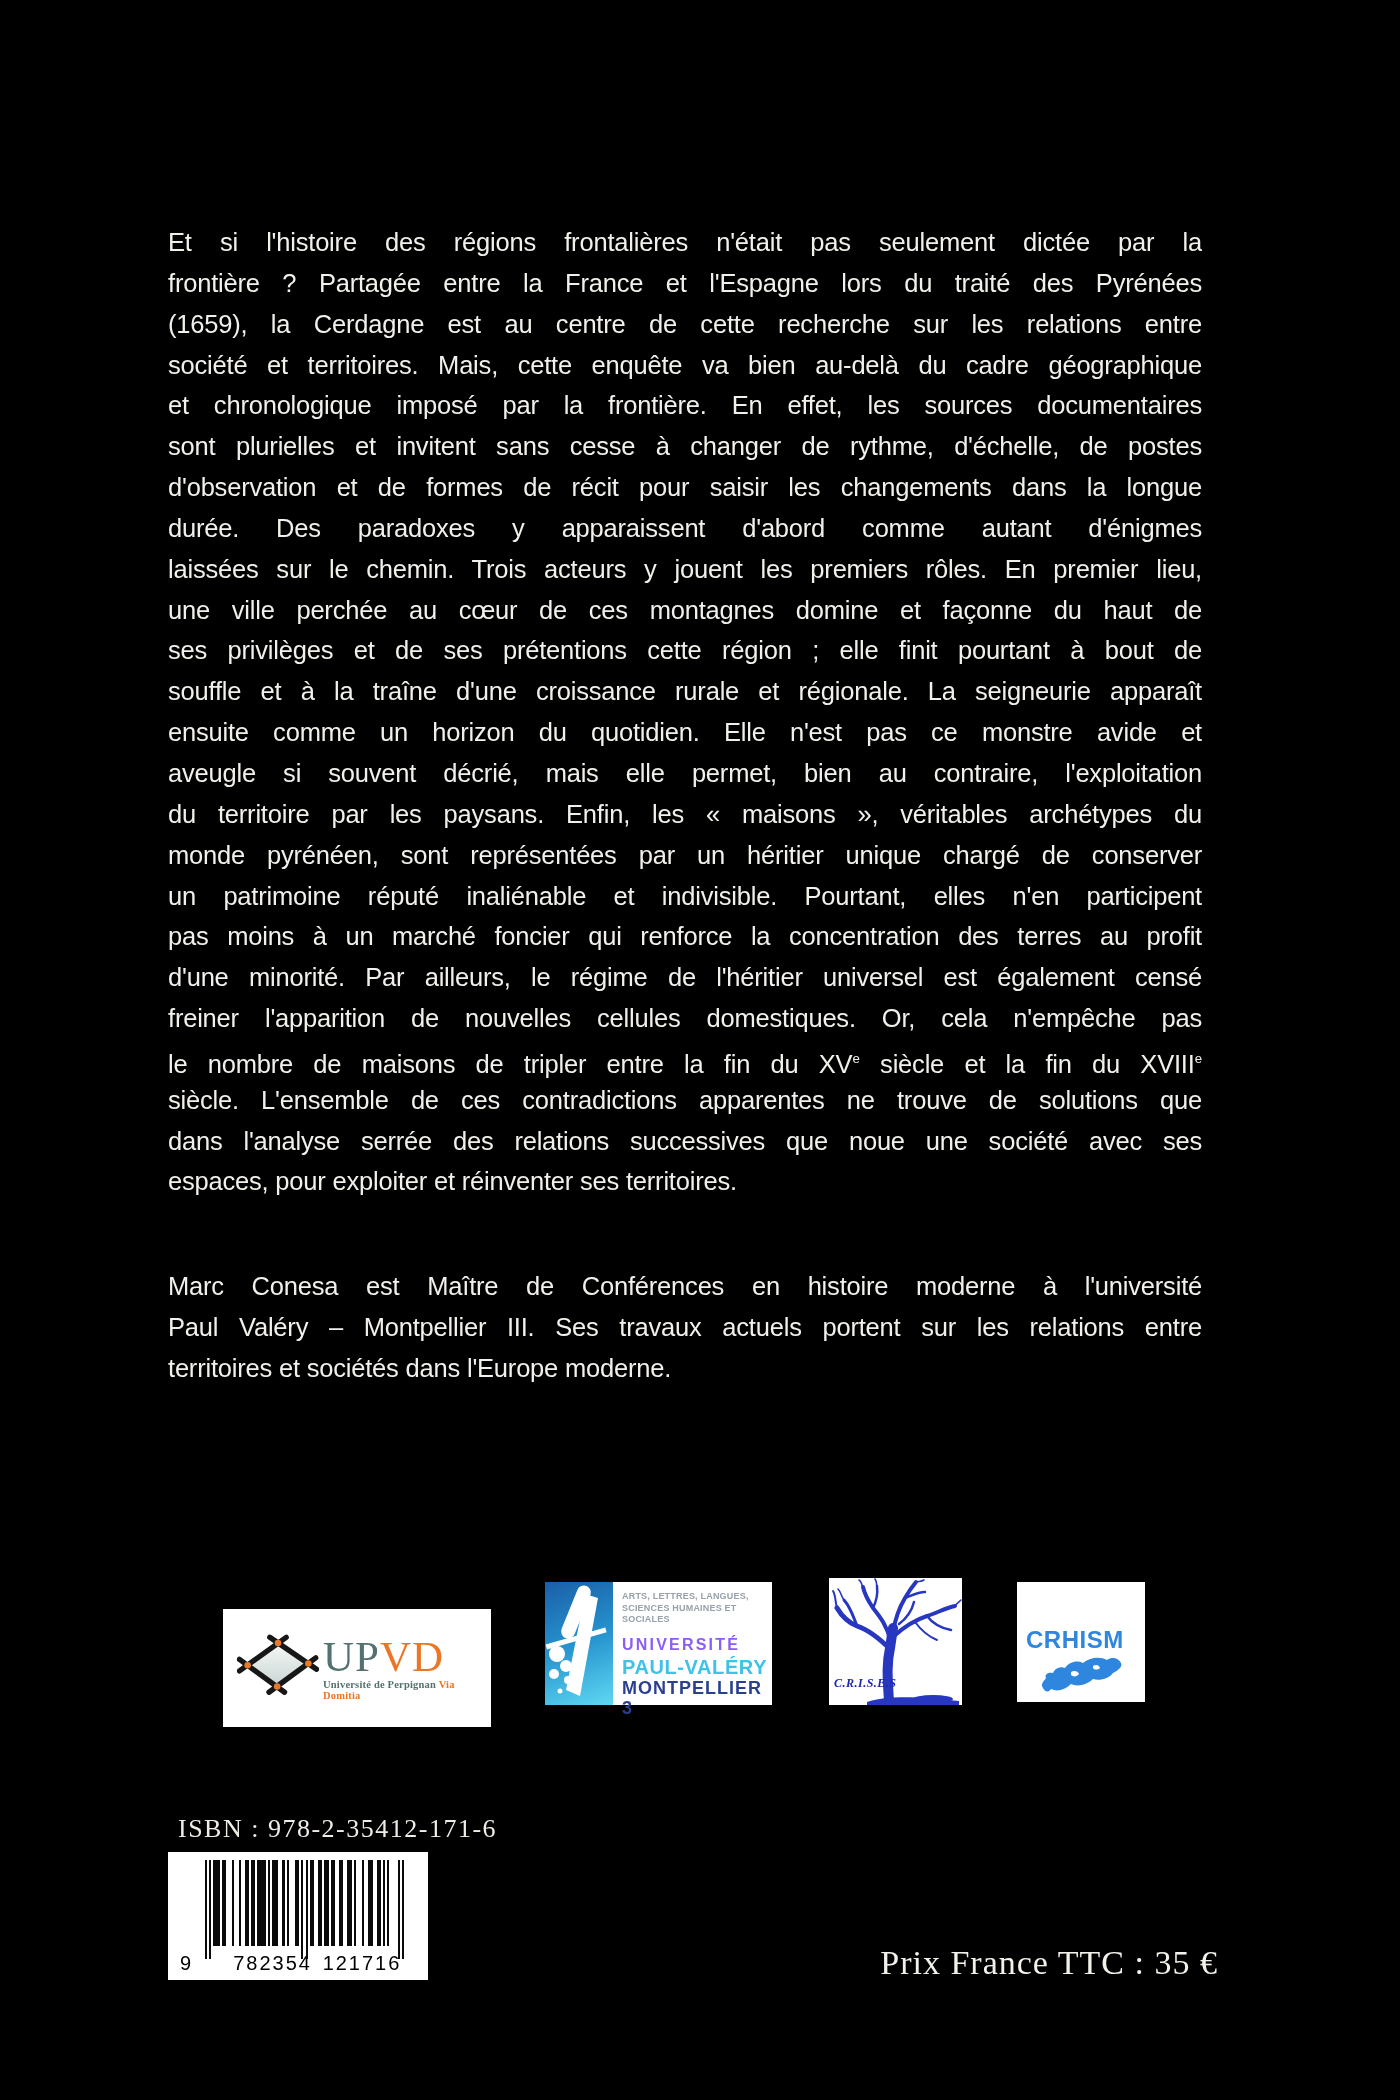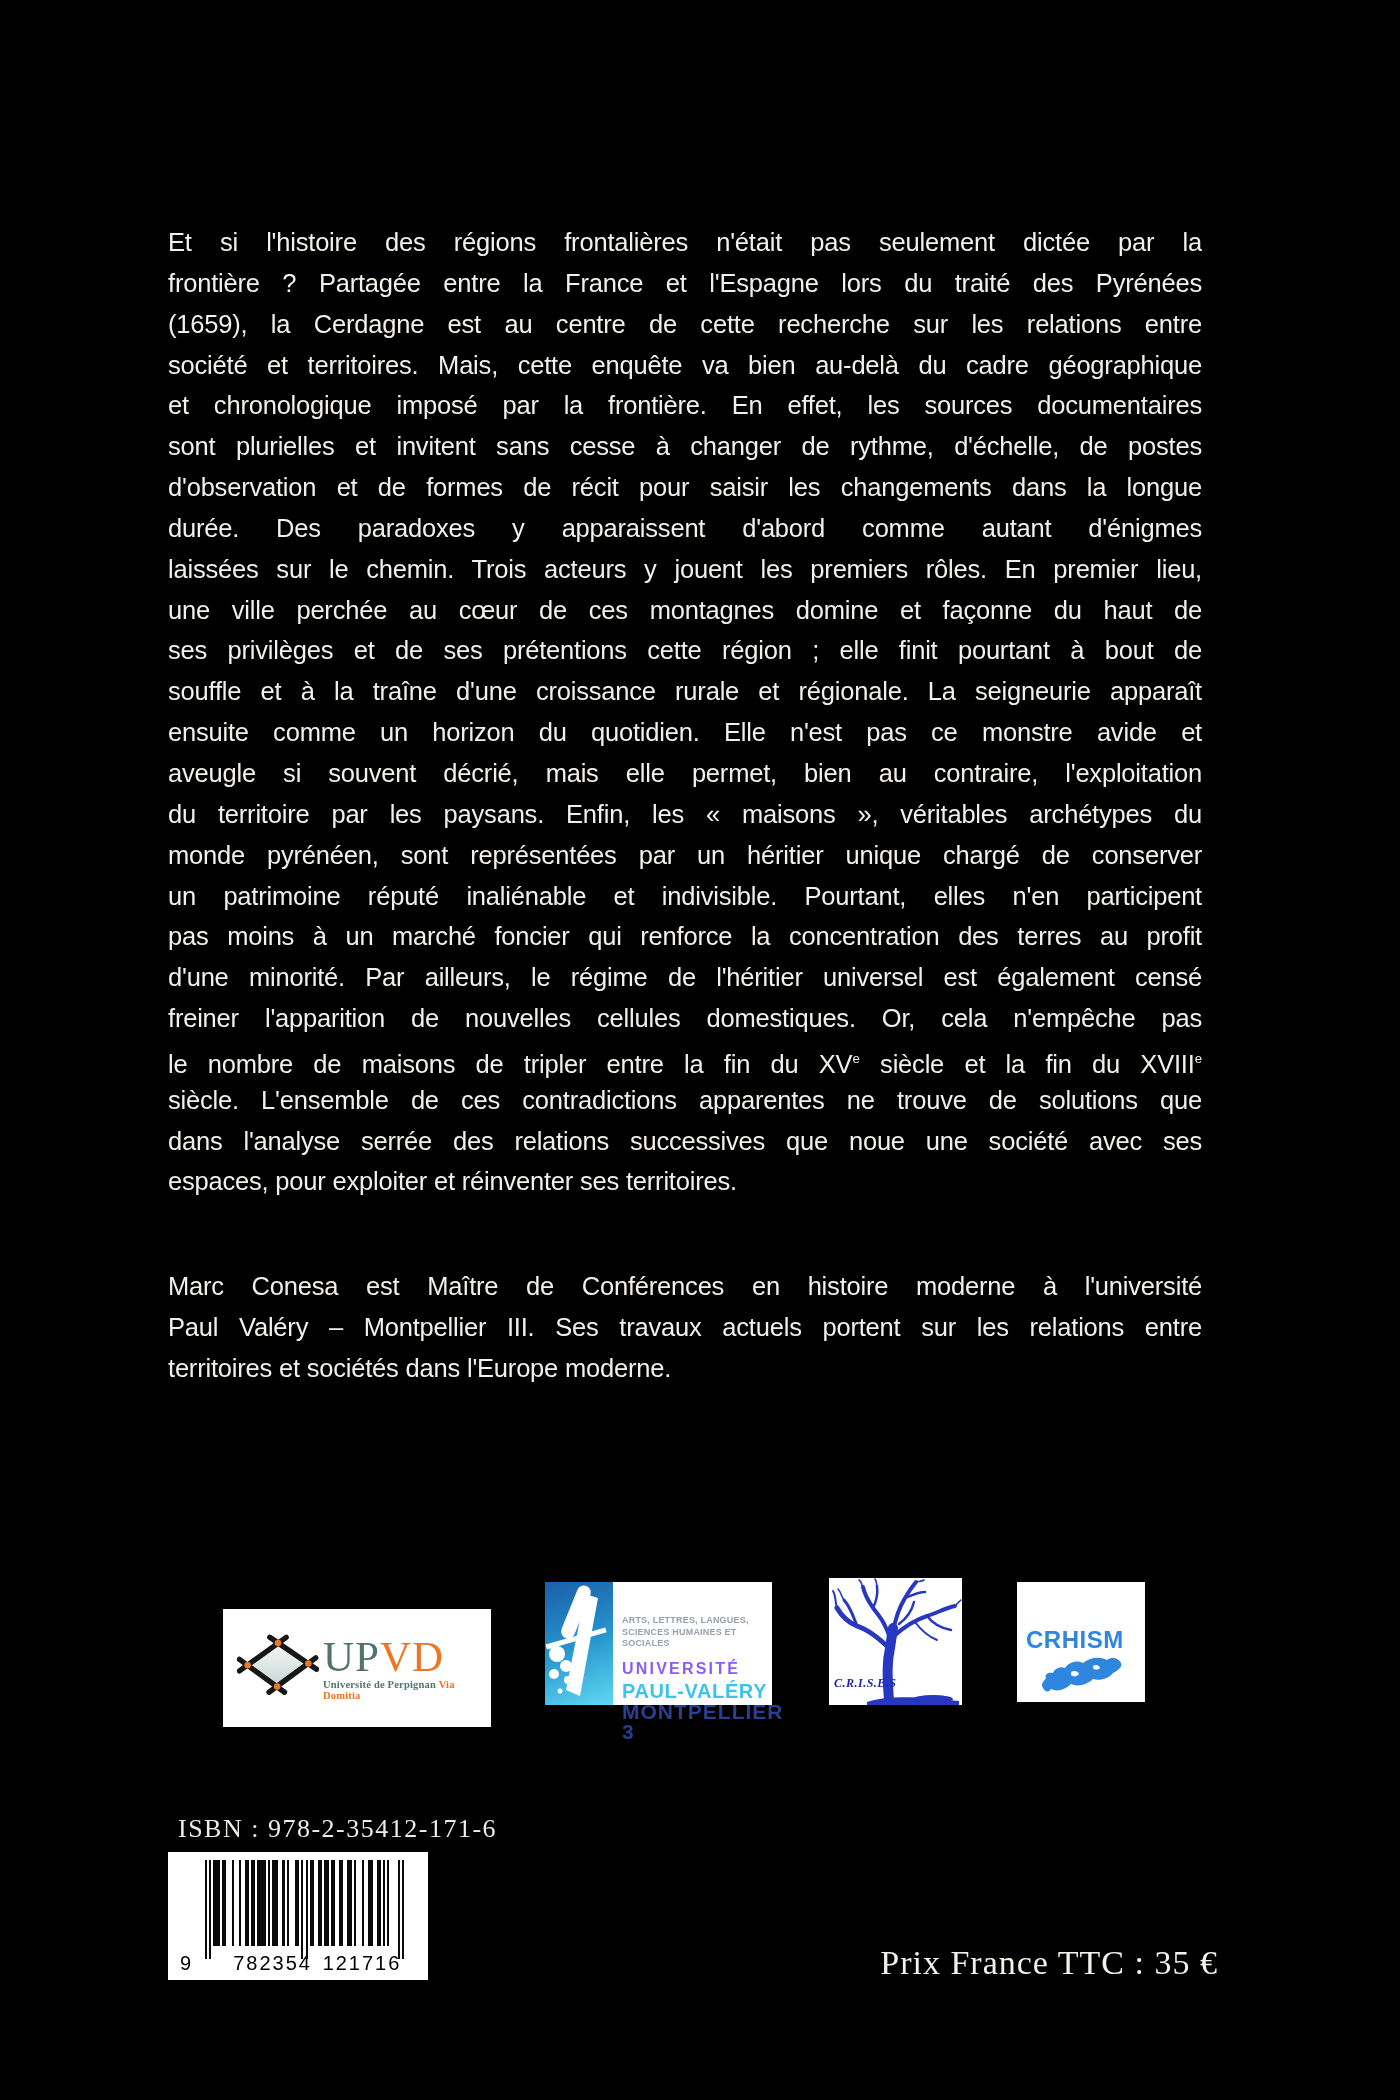--- a/index.html
+++ b/index.html
@@ -25,25 +25,25 @@
   .upvd-name{font-family:"Liberation Serif",serif;font-size:43px;line-height:42px;letter-spacing:1px;}
   .upvd-up{color:#53716f;}
   .upvd-vd{color:#ec7623;}
   .upvd-sub{font-family:"Liberation Serif",serif;font-size:10.5px;font-weight:bold;color:#53716f;letter-spacing:0.2px;margin-top:1px;}
   .upvd-sub .via{color:#ec7623;}
 
   
   .logo-upv3{left:545px;top:1582px;width:227px;height:123px;display:flex;}
   .upv3-panel{width:68px;height:123px;flex:none;position:relative;overflow:hidden;
               background:linear-gradient(160deg,#1a5fa8 0%,#2694cf 50%,#5fd8f2 100%);}
-  .upv3-right{flex:1;padding:9px 4px 0 9px;margin-top:24px;}
+  .upv3-right{flex:1;padding:9px 4px 0 9px;}
   .upv3-dept{font-size:9px;line-height:11.5px;color:#98a0aa;font-weight:bold;letter-spacing:0.2px;}
   .upv3-univ{margin-top:8px;font-size:16px;line-height:22px;color:#8b5cf6;letter-spacing:2.2px;font-weight:bold;}
   .upv3-pv{font-size:20px;line-height:22px;color:#3fc2ea;letter-spacing:0.6px;font-weight:bold;}
-  .upv3-mont{font-size:21px;line-height:20px;color:#2a3f8f;letter-spacing:1px;font-weight:bold;}
+  .upv3-mont{font-size:18px;line-height:20px;color:#2a3f8f;letter-spacing:1px;font-weight:bold;}
 
   
   .logo-crises{left:829px;top:1578px;width:133px;height:127px;}
   .crises-label{position:absolute;left:5px;bottom:14px;font-family:"Liberation Serif",serif;
                 font-style:italic;font-weight:bold;font-size:12px;color:#1d27ae;letter-spacing:0.5px;}
 
   
   .logo-crhism{left:1017px;top:1582px;width:128px;height:120px;}
   .crhism-label{position:absolute;left:9px;top:44px;font-size:24px;font-weight:bold;
                 color:#2e86de;letter-spacing:0.5px;}

